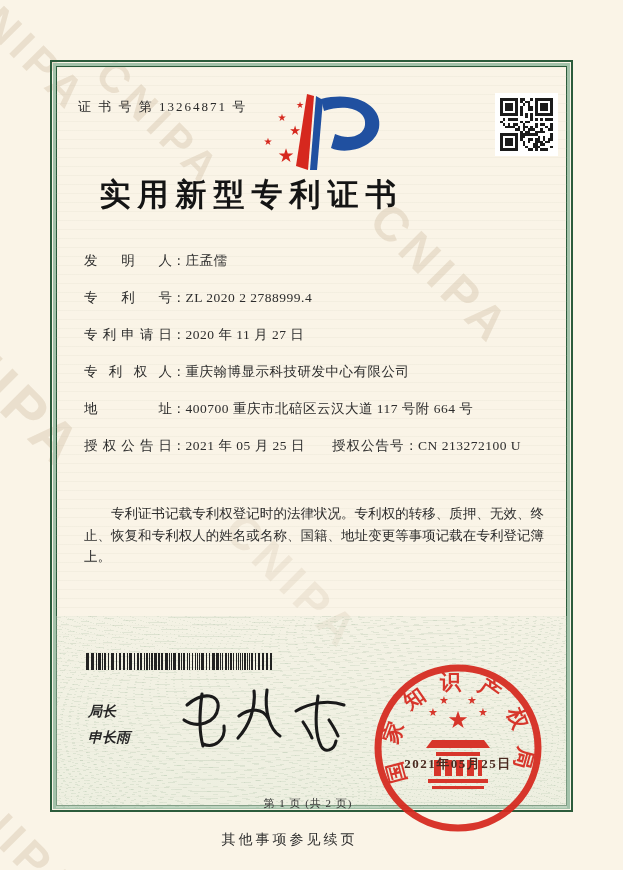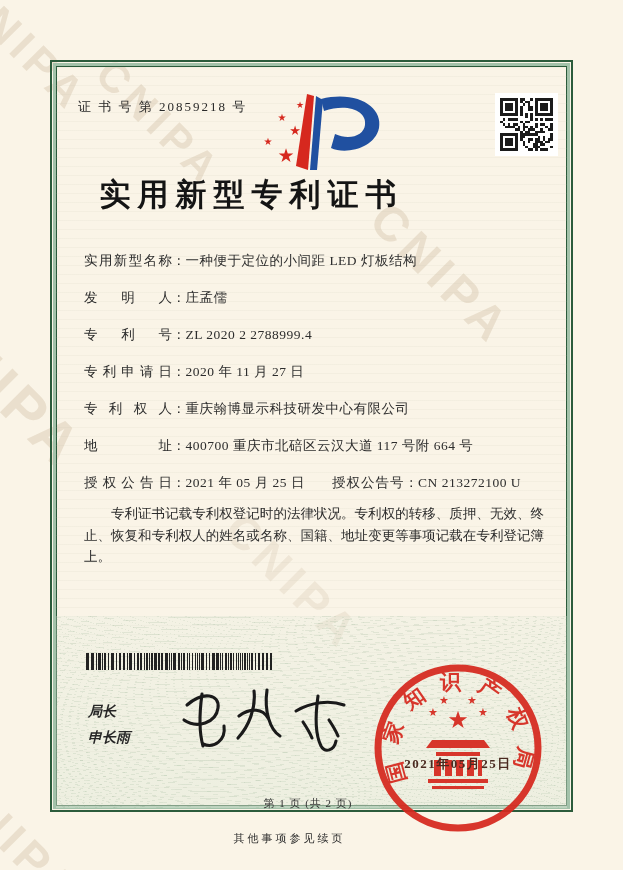--- a/index.html
+++ b/index.html
@@ -59,21 +59,21 @@
   .officer{position:absolute;left:88px;top:698px;font-family:"Liberation Sans","DejaVu Sans",sans-serif;
     font-size:14px;font-weight:700;color:#262626;line-height:26px;font-style:italic;}
   .signature{position:absolute;left:172px;top:678px;width:185px;height:82px;}
   .seal{position:absolute;left:370px;top:660px;width:176px;height:176px;opacity:.93;}
   .seal-date{position:absolute;left:368px;top:755px;width:180px;text-align:center;
     font-size:13px;font-weight:700;letter-spacing:1.5px;color:#4a2a20;}
   
   .page-no{position:absolute;left:0;top:796px;width:616px;text-align:center;
     font-size:11px;letter-spacing:1px;color:#333;}
   .continuation{position:absolute;left:0;top:831px;width:579px;text-align:center;
-    font-size:11px;letter-spacing:3px;color:#2e2e2e;}
+    font-size:14px;letter-spacing:3px;color:#2e2e2e;}
   
   .seal-ring-text{font-family:"Liberation Serif","DejaVu Serif",serif;font-weight:700;
     font-size:21px;fill:#d6281e;letter-spacing:15px;}
   .star{fill:#d6281e;font-family:"DejaVu Sans",sans-serif;}
 </style>
 </head>
 <body>
 
 <div class="cert">
 
@@ -85,21 +85,21 @@
   <span class="wm wm6">CNIPA</span>
 
   <div class="frame">
     <div class="frame-mid">
       <div class="frame-in"></div>
     </div>
   </div>
   <div class="texture"></div>
   <div class="waves"></div>
 
-  <div class="cert-no">证 书 号 第 20859218 号</div>
+  <div class="cert-no">证 书 号 第 13264871 号</div>
 
   <svg class="logo" viewBox="0 0 160 88" aria-hidden="true">
     <path d="M71,4 L78,6 L72,80 L60,76 Z" fill="#d6281e"></path>
     <path d="M80,6 L87,10 L81,80 L74,80 Z" fill="#2050a0"></path>
     <path d="M85,9 C122,0 147,18 143,38 C139,58 110,65 95,58 L99,44 C114,51 128,45 129,35 C131,21 112,13 88,21 Z" fill="#2050a0"></path>
     <text class="star" x="64" y="18" font-size="9" text-anchor="middle">★</text>
     <text class="star" x="46" y="31" font-size="10" text-anchor="middle">★</text>
     <text class="star" x="59" y="45" font-size="13" text-anchor="middle">★</text>
     <text class="star" x="32" y="55" font-size="10" text-anchor="middle">★</text>
     <text class="star" x="50" y="72" font-size="19" text-anchor="middle">★</text>
@@ -320,23 +320,20 @@
       <rect x="16" y="22" width="1" height="1" fill="#1b1b1b"></rect>
       <rect x="18" y="22" width="1" height="1" fill="#1b1b1b"></rect>
       <rect x="19" y="22" width="1" height="1" fill="#1b1b1b"></rect>
       <rect x="20" y="22" width="1" height="1" fill="#1b1b1b"></rect>
     </svg>
 
   <h1 class="title">实用新型专利证书</h1>
 
   <div class="fields">
     <div class="frow">
-      <span class="flabel">实用新型名称</span><span class="fcolon">：</span><span class="fvalue">一种便于定位的小间距 LED 灯板结构</span>
-    </div>
-    <div class="frow">
       <span class="flabel">发明人</span><span class="fcolon">：</span><span class="fvalue">庄孟儒</span>
     </div>
     <div class="frow">
       <span class="flabel">专利号</span><span class="fcolon">：</span><span class="fvalue">ZL 2020 2 2788999.4</span>
     </div>
     <div class="frow">
       <span class="flabel">专利申请日</span><span class="fcolon">：</span><span class="fvalue">2020 年 11 月 27 日</span>
     </div>
     <div class="frow">
       <span class="flabel">专利权人</span><span class="fcolon">：</span><span class="fvalue">重庆翰博显示科技研发中心有限公司</span>

